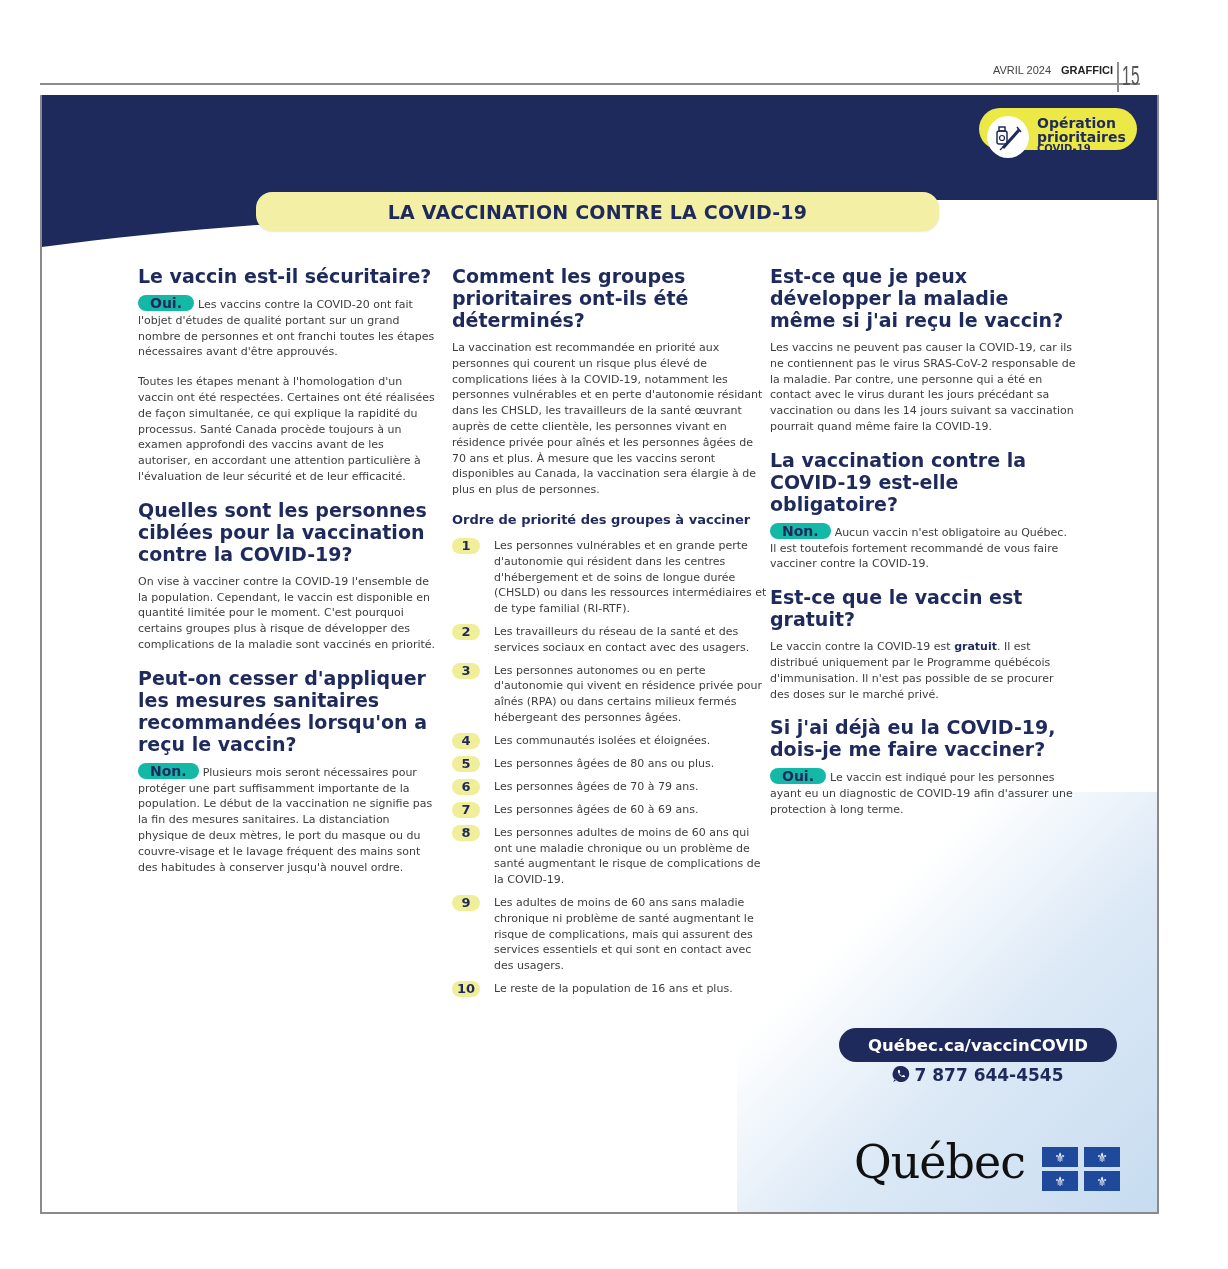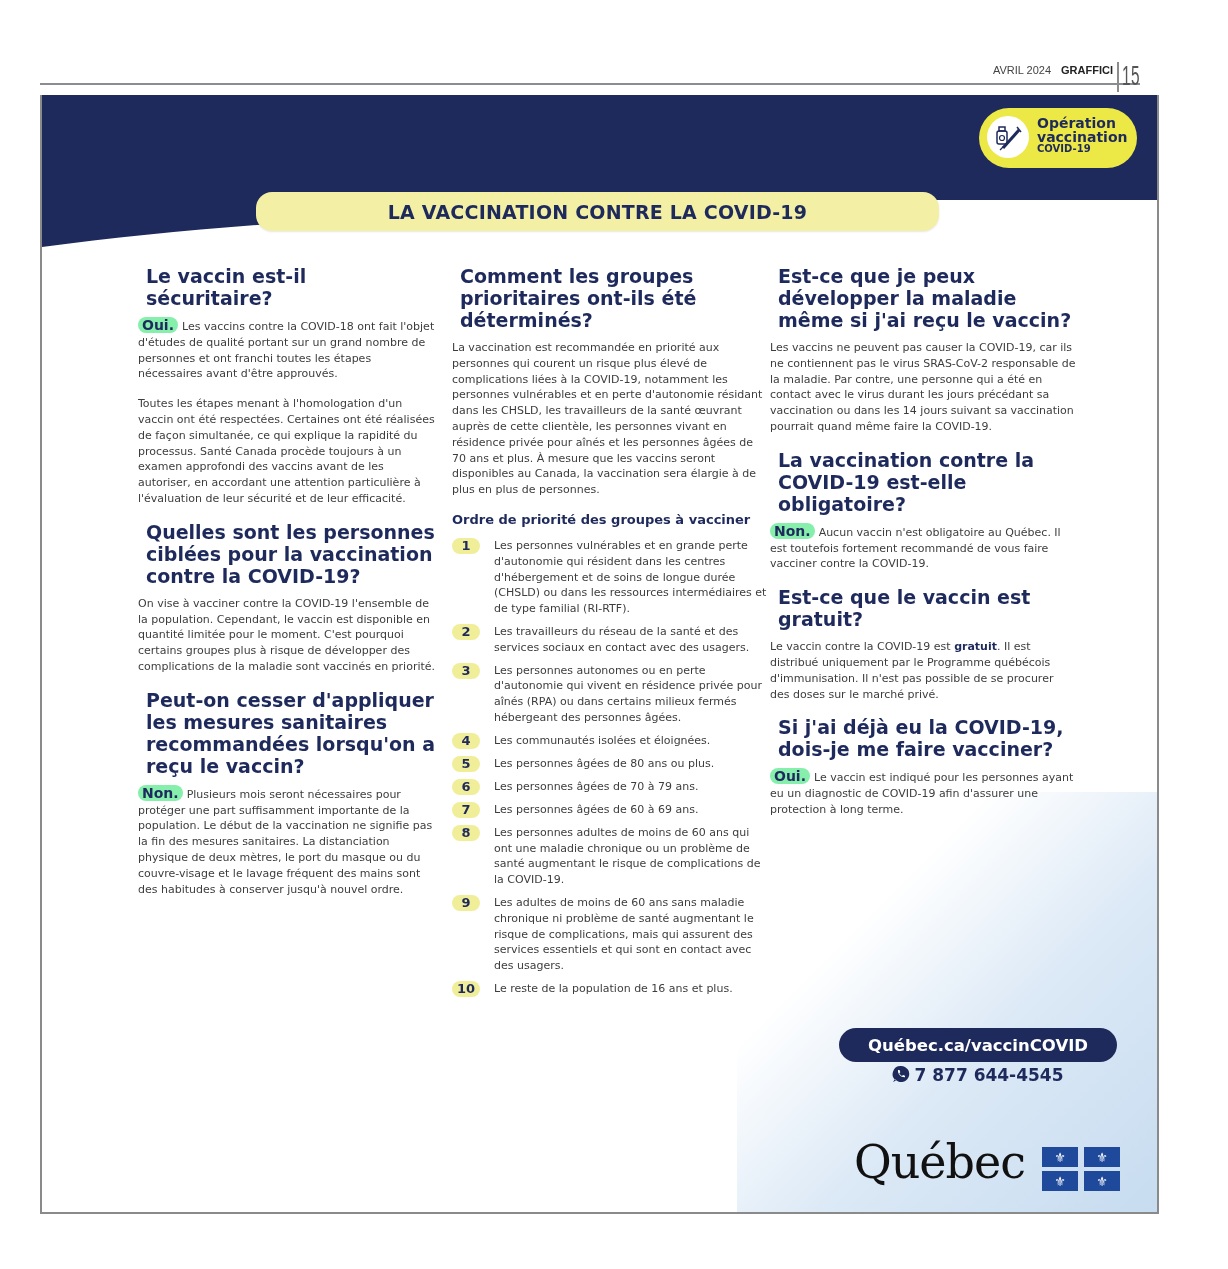--- a/index.html
+++ b/index.html
@@ -7,36 +7,36 @@
       font-family:"DejaVu Sans", sans-serif; color:#3a3a3a; }
     .header-line { position:absolute; left:40px; top:83px; width:1100px; height:2px; background:#8c8c8c; }
     .header-meta { position:absolute; right:115px; top:64px; font-family:"Liberation Sans", sans-serif; font-size:11px; color:#444; }
     .header-meta .brand { font-weight:bold; margin-left:10px; color:#222; }
     .page-sep { position:absolute; left:1117px; top:62px; width:2px; height:30px; background:#8c8c8c; }
     .page-num { position:absolute; left:1122px; top:60px; font-family:"Liberation Sans", sans-serif; font-size:28px; color:#555; transform:scaleX(0.55); transform-origin:left top; letter-spacing:1px; }
     .frame { position:absolute; left:40px; top:95px; width:1119px; height:1119px; border:2px solid #8a8a8a; border-top:none; box-sizing:border-box; background:#fff; overflow:hidden; }
     .banner { position:absolute; left:0; top:0; width:100%; height:160px; }
     .bg-gradient { position:absolute; right:0; bottom:0; width:420px; height:420px;
       background:linear-gradient(135deg, rgba(255,255,255,0) 30%, #dce9f6 60%, #c7dcf0 100%); }
-    .badge { position:absolute; left:937px; top:13px; width:158px; height:60px; background:#ece845; border-radius:30px; }
+    .badge { position:absolute; left:937px; top:13px; width:158px; height:42px; background:#ece845; border-radius:30px; }
     .badge-icon { position:absolute; left:8px; top:8px; width:42px; height:42px; border-radius:50%; background:#fff; display:flex; align-items:center; justify-content:center; }
     .badge-text { position:absolute; left:58px; top:8px; color:#1f2a5c; font-weight:bold; line-height:14px; }
     .badge-t1, .badge-t2 { font-size:14px; display:block; }
     .badge-t3 { font-size:10px; display:block; line-height:10px; }
     .title-pill { position:absolute; left:214px; top:97px; width:683px; height:39px; background:#f3f0a6; border-radius:16px;
       display:flex; align-items:center; justify-content:center; box-shadow:0 1px 2px rgba(0,0,0,0.1); }
     .title-pill span { font-family:"DejaVu Sans", sans-serif; font-weight:bold; font-size:19px; color:#1f2a5c; letter-spacing:0.2px; }
     .col { position:absolute; top:170px; width:300px; }
     .col1 { left:96px; }
     .col2 { left:410px; width:316px; }
     .col3 { left:728px; width:306px; }
-    h2 { margin:0 0 9px 8px; font-family:"DejaVu Sans", sans-serif; font-weight:bold; font-size:19px; line-height:22px; color:#1f2a5c; }
+    h2 { margin:0 0 9px 0; font-family:"DejaVu Sans", sans-serif; font-weight:bold; font-size:19px; line-height:22px; color:#1f2a5c; }
     h3 { margin:0 0 10px 0; font-family:"DejaVu Sans", sans-serif; font-weight:bold; font-size:13px; line-height:16px; color:#1f2a5c; }
     p { margin:0 0 14px 0; font-size:11px; line-height:15.8px; color:#3d3d3d; }
-    .hl { background:#86efac; color:#1f2a5c; font-weight:bold; font-size:14px; padding:0 4px; border-radius:8px; margin-right:4px; }
+    .hl { background:#14b8a6; color:#1f2a5c; font-weight:bold; font-size:14px; padding:0 12px; border-radius:8px; margin-right:4px; }
     .strong { font-weight:bold; color:#1f2a5c; }
     .list { margin:0; padding:0; list-style:none; }
     .list li { display:flex; margin-bottom:7px; }
     .num { flex:0 0 auto; width:28px; height:16px; background:#f1ee9a; border-radius:8px; font-weight:bold; font-size:13px; color:#1f2a5c; text-align:center; line-height:16px; margin-right:14px; margin-top:0; }
     .li-text { font-size:11px; line-height:15.8px; color:#3d3d3d; }
     .url-pill { position:absolute; left:797px; top:933px; width:278px; height:34px; background:#1f2a5c; border-radius:18px; color:#fff; font-weight:bold; font-size:16.5px; display:flex; align-items:center; justify-content:center; }
     .phone { position:absolute; left:797px; top:970px; width:278px; text-align:center; font-weight:bold; font-size:17px; color:#1f2a5c; }
     .phone-icon { display:inline-block; vertical-align:middle; margin-right:4px; }
     .quebec-logo { position:absolute; left:812px; top:1040px; font-family:"DejaVu Serif", serif; font-size:46px; color:#111; letter-spacing:-1px; }
     .flag { position:absolute; left:1000px; top:1052px; width:78px; height:44px; }
@@ -64,32 +64,32 @@
         <rect x="4" y="9" width="10" height="13" rx="2" fill="none" stroke="#1f2a5c" stroke-width="1.5"></rect>
         <rect x="6" y="5" width="6" height="4" fill="none" stroke="#1f2a5c" stroke-width="1.5"></rect>
         <circle cx="9" cy="16" r="2.5" fill="none" stroke="#1f2a5c" stroke-width="1.2"></circle>
         <line x1="10" y1="26" x2="26" y2="8" stroke="#1f2a5c" stroke-width="3"></line>
         <line x1="24" y1="5" x2="28" y2="10" stroke="#1f2a5c" stroke-width="1.5"></line>
         <line x1="7" y1="28" x2="11" y2="24" stroke="#1f2a5c" stroke-width="1.2"></line>
       </svg>
     </div>
     <div class="badge-text">
       <span class="badge-t1">Opération</span>
-      <span class="badge-t2">vaccination</span>
+      <span class="badge-t2">prioritaires</span>
       <span class="badge-t3">COVID-19</span>
     </div>
   </div>
 
   <div class="title-pill">
     <span>LA VACCINATION CONTRE LA COVID-19</span>
   </div>
 
   <div class="col col1">
     <h2>Le vaccin est-il sécuritaire?</h2>
-    <p><span class="hl">Oui.</span><span>Les vaccins contre la COVID-18 ont fait l'objet d'études de qualité portant sur un grand nombre de personnes et ont franchi toutes les étapes nécessaires avant d'être approuvés.</span></p>
+    <p><span class="hl">Oui.</span><span>Les vaccins contre la COVID-20 ont fait l'objet d'études de qualité portant sur un grand nombre de personnes et ont franchi toutes les étapes nécessaires avant d'être approuvés.</span></p>
     <p>Toutes les étapes menant à l'homologation d'un vaccin ont été respectées. Certaines ont été réalisées de façon simultanée, ce qui explique la rapidité du processus. Santé Canada procède toujours à un examen approfondi des vaccins avant de les autoriser, en accordant une attention particulière à l'évaluation de leur sécurité et de leur efficacité.</p>
     <h2>Quelles sont les personnes ciblées pour la vaccination contre la COVID-19?</h2>
     <p>On vise à vacciner contre la COVID-19 l'ensemble de la population. Cependant, le vaccin est disponible en quantité limitée pour le moment. C'est pourquoi certains groupes plus à risque de développer des complications de la maladie sont vaccinés en priorité.</p>
     <h2>Peut-on cesser d'appliquer les mesures sanitaires recommandées lorsqu'on a reçu le vaccin?</h2>
     <p><span class="hl">Non.</span><span>Plusieurs mois seront nécessaires pour protéger une part suffisamment importante de la population. Le début de la vaccination ne signifie pas la fin des mesures sanitaires. La distanciation physique de deux mètres, le port du masque ou du couvre-visage et le lavage fréquent des mains sont des habitudes à conserver jusqu'à nouvel ordre.</span></p>
   </div>
 
   <div class="col col2">
     <h2>Comment les groupes prioritaires ont-ils été déterminés?</h2>
     <p>La vaccination est recommandée en priorité aux personnes qui courent un risque plus élevé de complications liées à la COVID-19, notamment les personnes vulnérables et en perte d'autonomie résidant dans les CHSLD, les travailleurs de la santé œuvrant auprès de cette clientèle, les personnes vivant en résidence privée pour aînés et les personnes âgées de 70 ans et plus. À mesure que les vaccins seront disponibles au Canada, la vaccination sera élargie à de plus en plus de personnes.</p>

